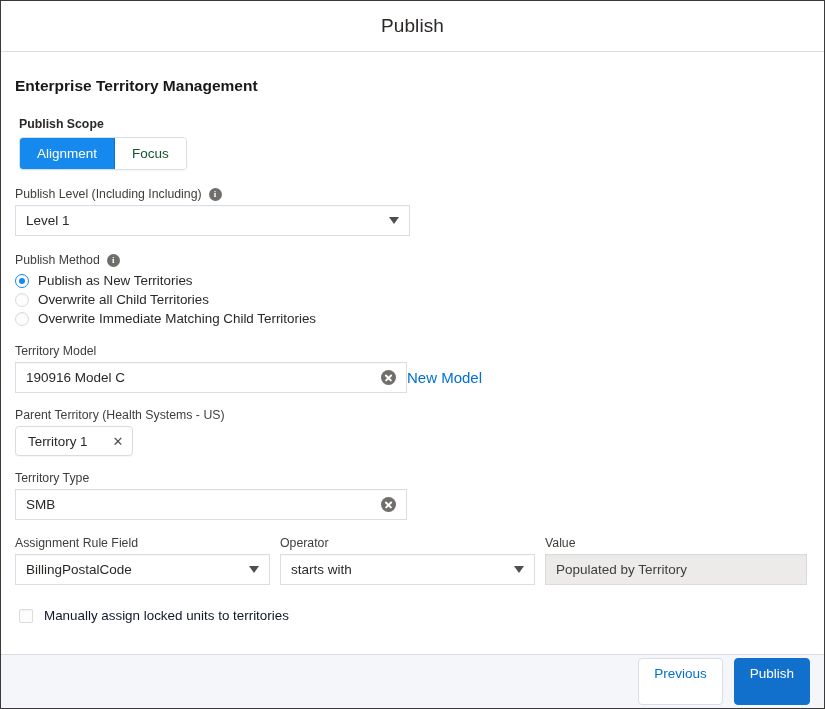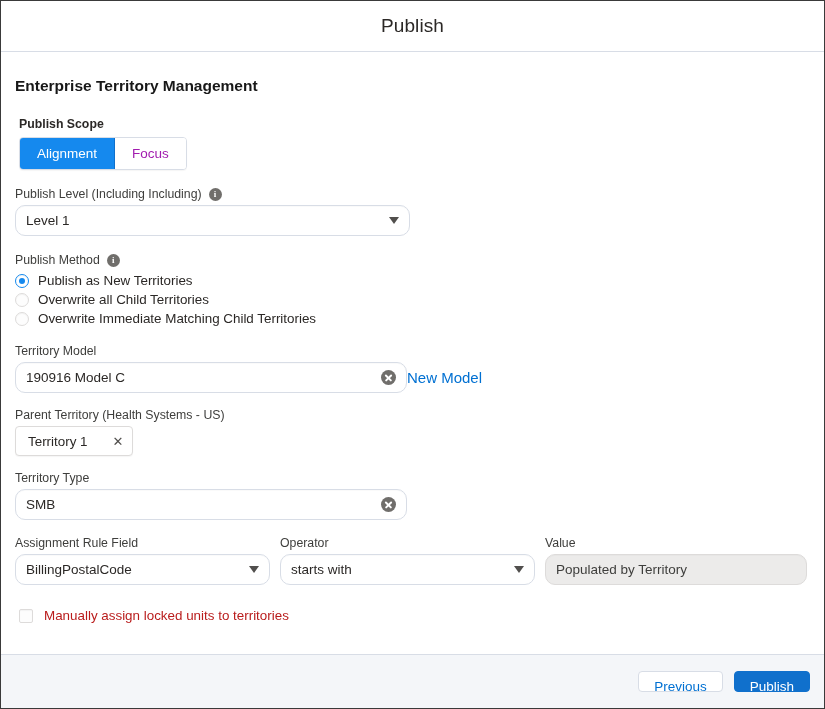--- a/index.html
+++ b/index.html
@@ -79,40 +79,40 @@
     border-radius: 4px;
     overflow: hidden;
     background: #fff;
     box-shadow: 0 1px 1px rgba(0,0,0,.04);
   }
   .btn-group .seg {
     padding: 0 17px;
     height: 31px;
     line-height: 31px;
     font-size: 13.5px;
-    color: #a21caf;
+    color: #14532d;
     background: #ffffff;
     cursor: pointer;
     border-right: 1px solid #d8dde6;
     user-select: none;
   }
   .btn-group .seg:last-child { border-right: none; }
   .btn-group .seg.active {
     background: #1589ee;
     color: #ffffff;
     border-right-color: #1070cc;
   }
 
   
   .input-box {
     position: relative;
     height: 31px;
     background: #ffffff;
     border: 1px solid #d8dde6;
-    border-radius: 10px;
+    border-radius: 0;
     display: flex;
     align-items: center;
     padding: 0 10px;
     font-size: 13.5px;
     color: #2b2826;
     box-shadow: inset 0 1px 0 rgba(0,0,0,.02);
   }
   .input-box.disabled {
     background: #ecebea;
     border-color: #dddbda;
@@ -208,21 +208,21 @@
     cursor: pointer;
   }
   .check-mark {
     width: 14px; height: 14px;
     border: 1px solid #dddbda;
     border-radius: 2px;
     background: #fdfdfd;
     flex: none;
     box-shadow: inset 0 1px 1px rgba(0,0,0,.04);
   }
-  .check-label { font-size: 13.4px; color: #b91c1c; }
+  .check-label { font-size: 13.4px; color: #0f172a; }
 
   
   .link {
     font-size: 15px;
     color: #0070d2;
     cursor: pointer;
   }
 
   
   .row { display: flex; }
@@ -236,21 +236,21 @@
     height: 54px;
     background: #f4f6f9;
     border-top: 1px solid #d8dde6;
     display: flex;
     align-items: center;
     justify-content: flex-end;
     padding-right: 14px;
     gap: 11px;
   }
   .btn {
-    height: 21px;
+    height: 47px;
     padding: 0 15px;
     border-radius: 4px;
     font-size: 13.5px;
     line-height: 29px;
     cursor: pointer;
     user-select: none;
   }
   .btn-neutral {
     background: #ffffff;
     border: 1px solid #d8dde6;

